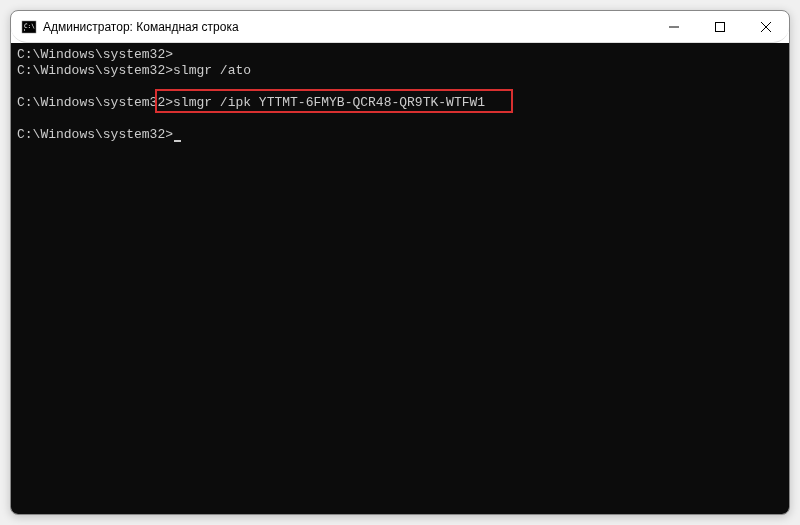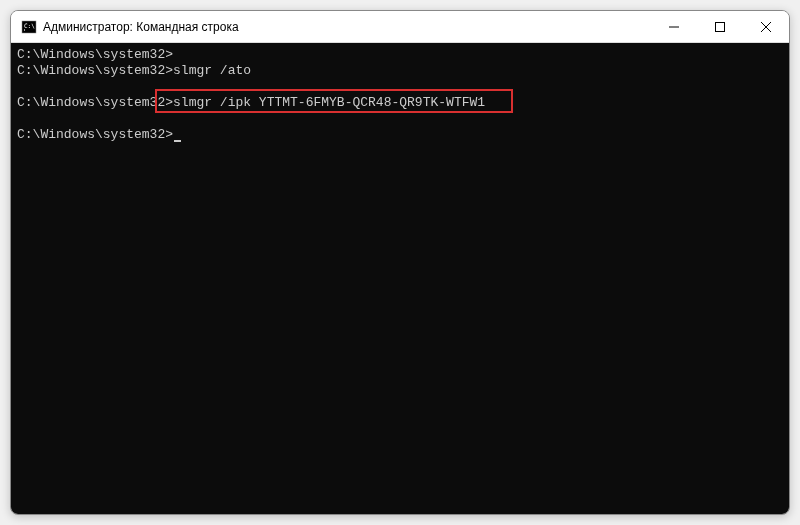--- a/index.html
+++ b/index.html
@@ -23,20 +23,21 @@
       display: flex;
       flex-direction: column;
     }
     .titlebar {
       height: 32px;
       background: #fff;
       display: flex;
       align-items: center;
       padding-left: 10px;
       border-bottom: 1px solid #ddd;
+      border-radius: 16px;
     }
     .titlebar-icon {
       width: 16px;
       height: 16px;
       margin-right: 6px;
       display: flex;
       align-items: center;
       justify-content: center;
     }
     .titlebar-title {

